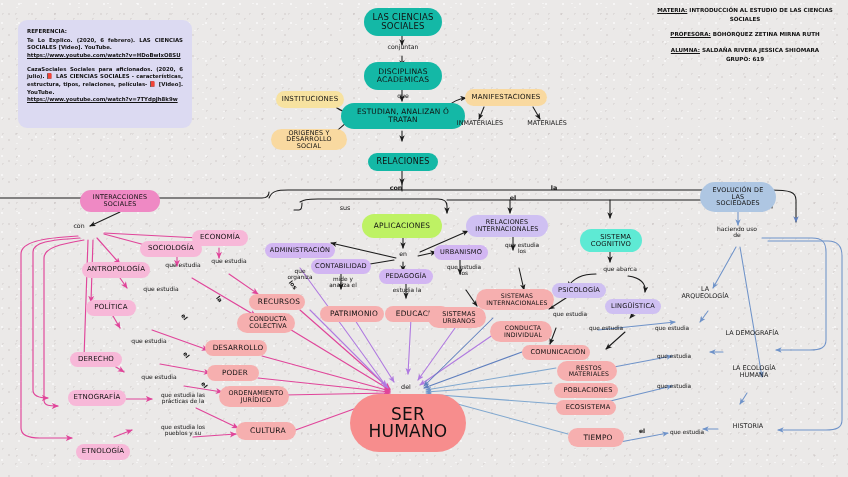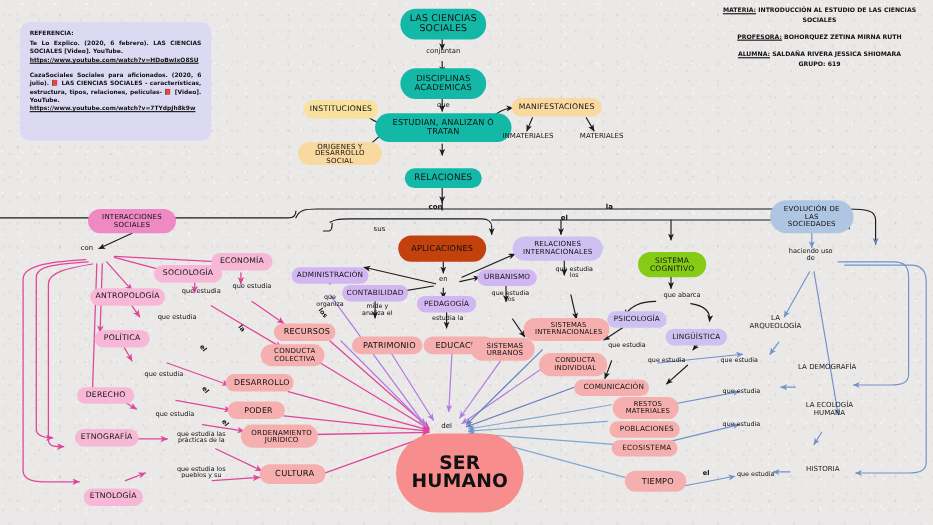--- a/index.html
+++ b/index.html
@@ -51,24 +51,24 @@
     white-space:pre-line;
     line-height:1.05;
     text-align:center;
   }
   
   .c-orange{background:#14b8a6;}
   .c-yellow{background:#f7e2a0;}
   .c-yellowD{background:#f9d9a0;}
   .c-magenta{background:#ef89c4;}
   .c-pinkL{background:#f7b8d8;}
-  .c-purple{background:#c2410c;}
+  .c-purple{background:#bef264;}
   .c-purpleL{background:#d2b6f2;}
   .c-lav{background:#cfc0f2;}
-  .c-blueS{background:#84cc16;}
+  .c-blueS{background:#5eead4;text-align:right;}
   .c-blueL{background:#aec6e2;}
   .c-salmon{background:#f6afaf;padding-left:10px;}
   .c-salmonD{background:#f78d8d;}
 
   
   #refbox{
     position:absolute;left:18px;top:20px;width:174px;height:108px;
     background:#dcdaf2;border-radius:9px;
     padding:8px 9px;box-sizing:border-box;
     font-size:5.4px;line-height:1.42;color:#111;
@@ -395,21 +395,21 @@
 <div class="plain" style="left:722px;top:423px;width:52px;font-size:6.4px;">HISTORIA</div>
 
 <div class="lbl" style="left:648px;top:325px;width:48px;font-size:5.8px;">que estudia</div>
 <div class="lbl" style="left:650px;top:353px;width:48px;font-size:5.8px;">que estudia</div>
 <div class="lbl" style="left:650px;top:383px;width:48px;font-size:5.8px;">que estudia</div>
 <div class="lbl" style="left:663px;top:429px;width:48px;font-size:5.8px;">que estudia</div>
 <div class="lbl" style="left:634px;top:428px;width:16px;font-size:6px;font-weight:bold;">el</div>
 
 <div class="lbl" style="left:394px;top:384px;width:24px;font-size:6.4px;">del</div>
 
-<div class="node c-salmonD" style="left:360px;top:394px;width:116px;height:72px;font-size:17px;font-weight:700;">SER
+<div class="node c-salmonD" style="left:350px;top:394px;width:116px;height:58px;font-size:17px;font-weight:400;">SER
 HUMANO</div>
 
 <div id="refbox">
   <span class="ttl">REFERENCIA:</span>
   <p>
     <span>Te Lo Explico. (2020, 6 febrero). LAS CIENCIAS SOCIALES          [Video].            YouTube.</span>
     <span class="u">https://www.youtube.com/watch?v=HDoBwIxO8SU</span>
   </p>
   <p>
     <span>CazaSociales Sociales para aficionados. (2020, 6 julio). 📕 LAS CIENCIAS SOCIALES - características, estructura, tipos, relaciones, películas- 📕          [Video].        YouTube.</span>

